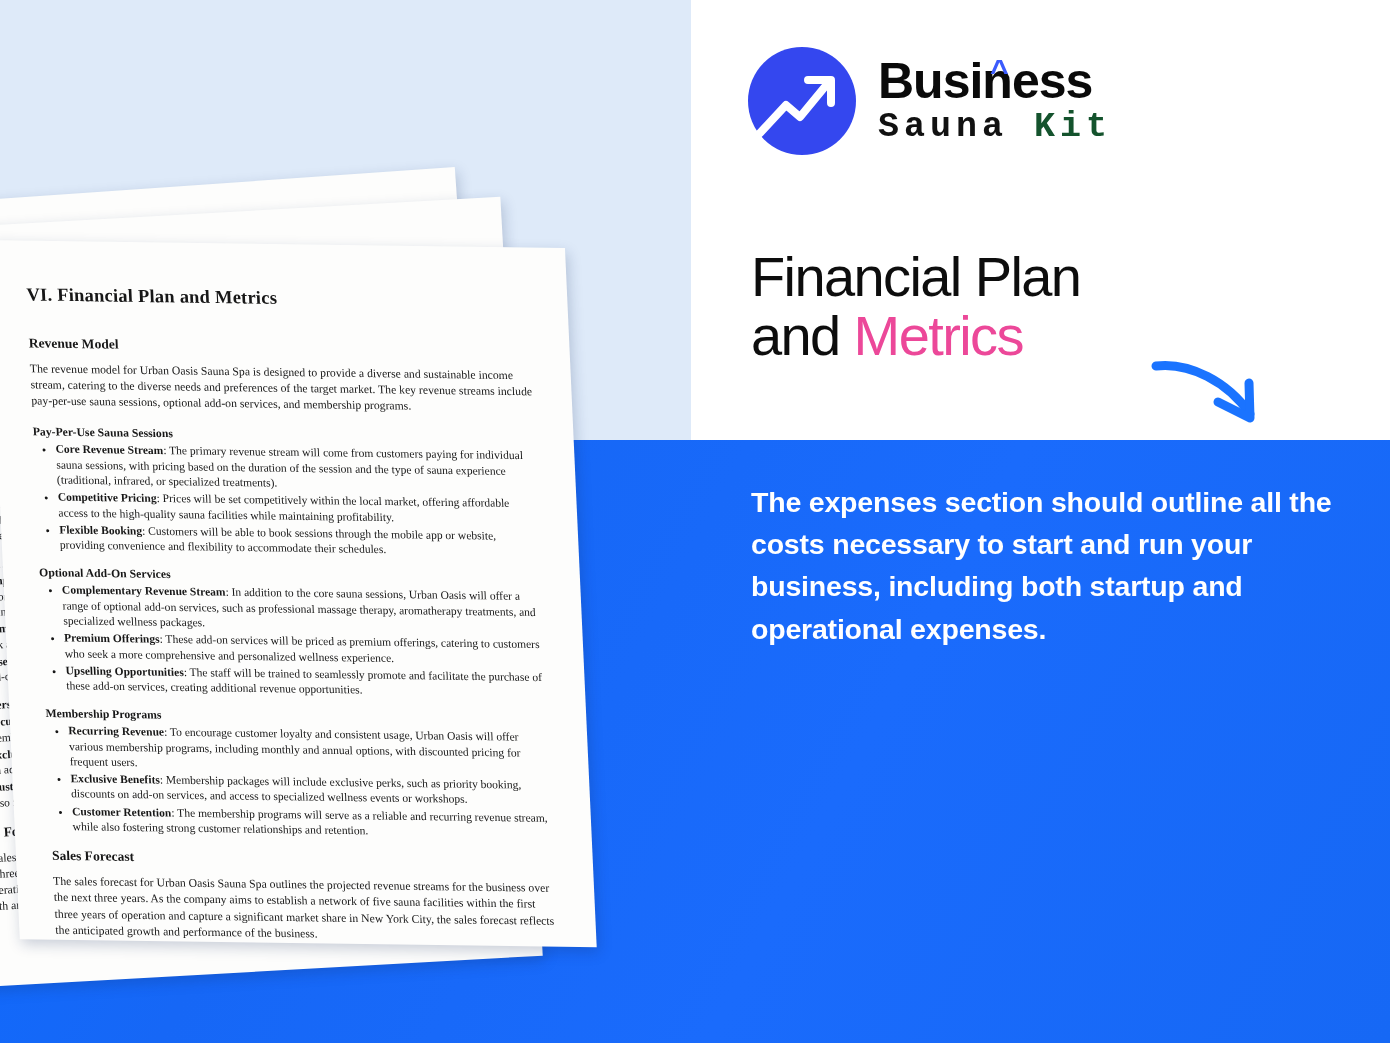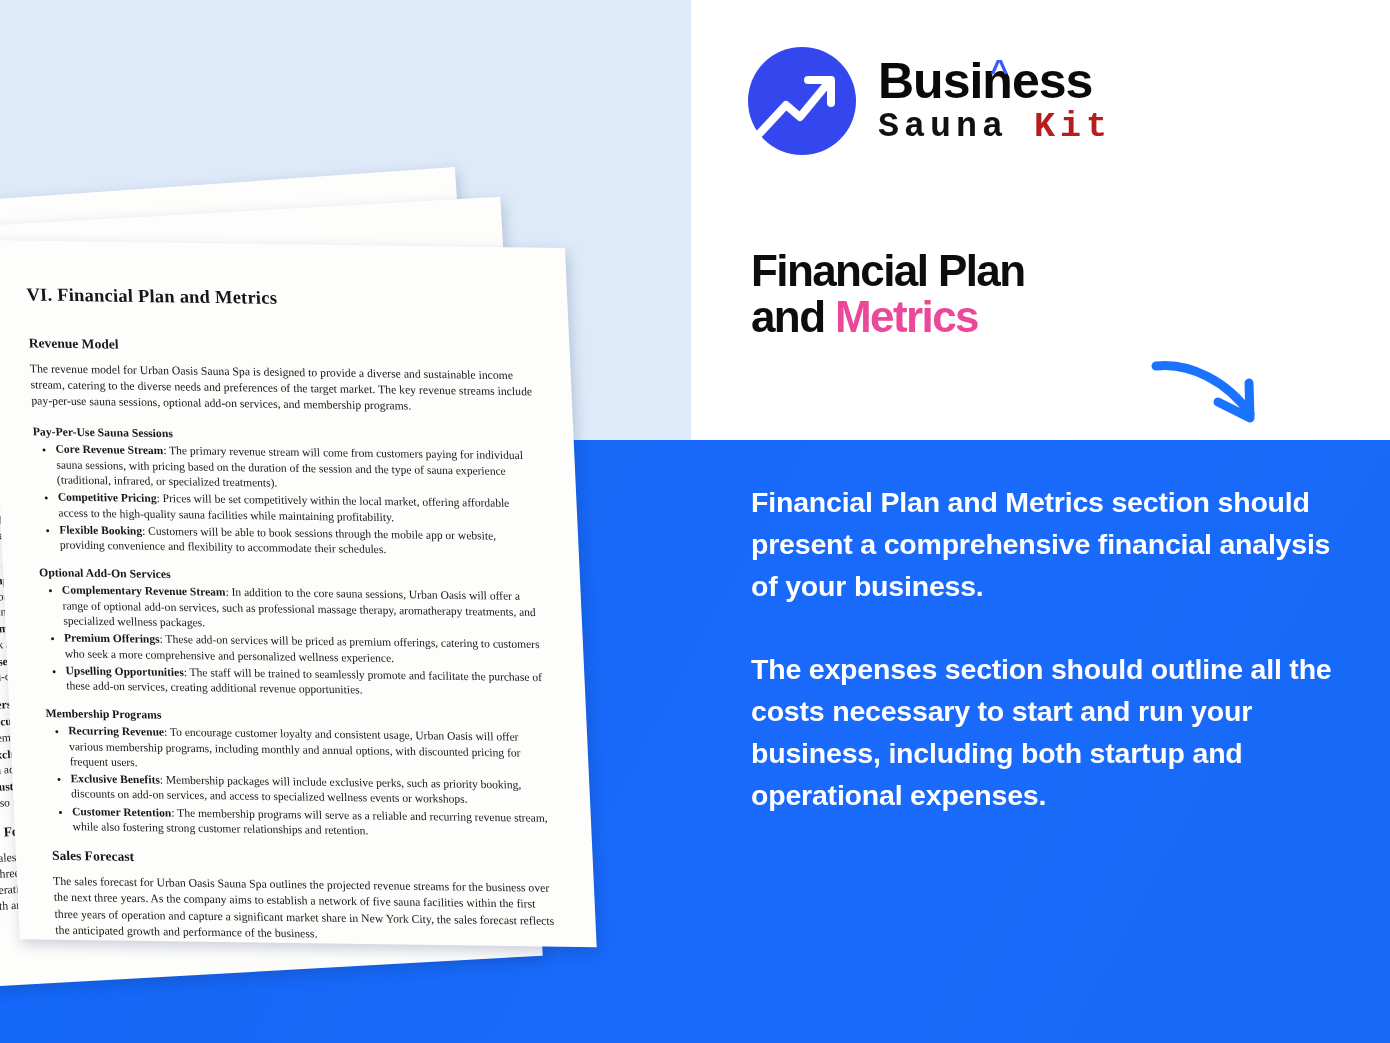--- a/index.html
+++ b/index.html
@@ -165,28 +165,28 @@
   .logo-line2 {
     font-family: "Liberation Mono", monospace;
     font-size: 35px;
     font-weight: bold;
     letter-spacing: 5px;
     color: #111111;
     margin-top: 2px;
     line-height: 1.05;
     white-space: nowrap;
   }
-  .logo-line2 .kit { color: #b91c1c; }
+  .logo-line2 .kit { color: #14532d; }
 
   .headline {
     position: absolute;
     left: 751px; top: 248px;
     width: 560px;
-    font-size: 44px;
-    font-weight: bold;
+    font-size: 56px;
+    font-weight: normal;
     line-height: 1.05;
     letter-spacing: -1.6px;
     color: #0d0d0d;
   }
   .headline .accent { color: #ec4899; }
 
   .arrow-svg {
     position: absolute;
     left: 1150px; top: 352px;
   }
@@ -445,17 +445,16 @@
   </div>
 
   <div class="arrow-svg">
     <svg width="130" height="90" viewBox="0 0 130 90">
       <path d="M6 14 C 40 10, 78 30, 100 62" stroke="#1a73ff" stroke-width="9" fill="none" stroke-linecap="round"></path>
       <path d="M100 66 L 99 31 M100 66 L 68 50" stroke="#1a73ff" stroke-width="9" fill="none" stroke-linecap="round" stroke-linejoin="round"></path>
     </svg>
   </div>
 
   <div class="body-copy">
-    <p>Financial Plan and Metrics section should present a comprehensive financial analysis of your business.</p>
     <p>The expenses section should outline all the costs necessary to start and run your business, including both startup and operational expenses.</p>
   </div>
 
 </div>
 
 </body></html>

